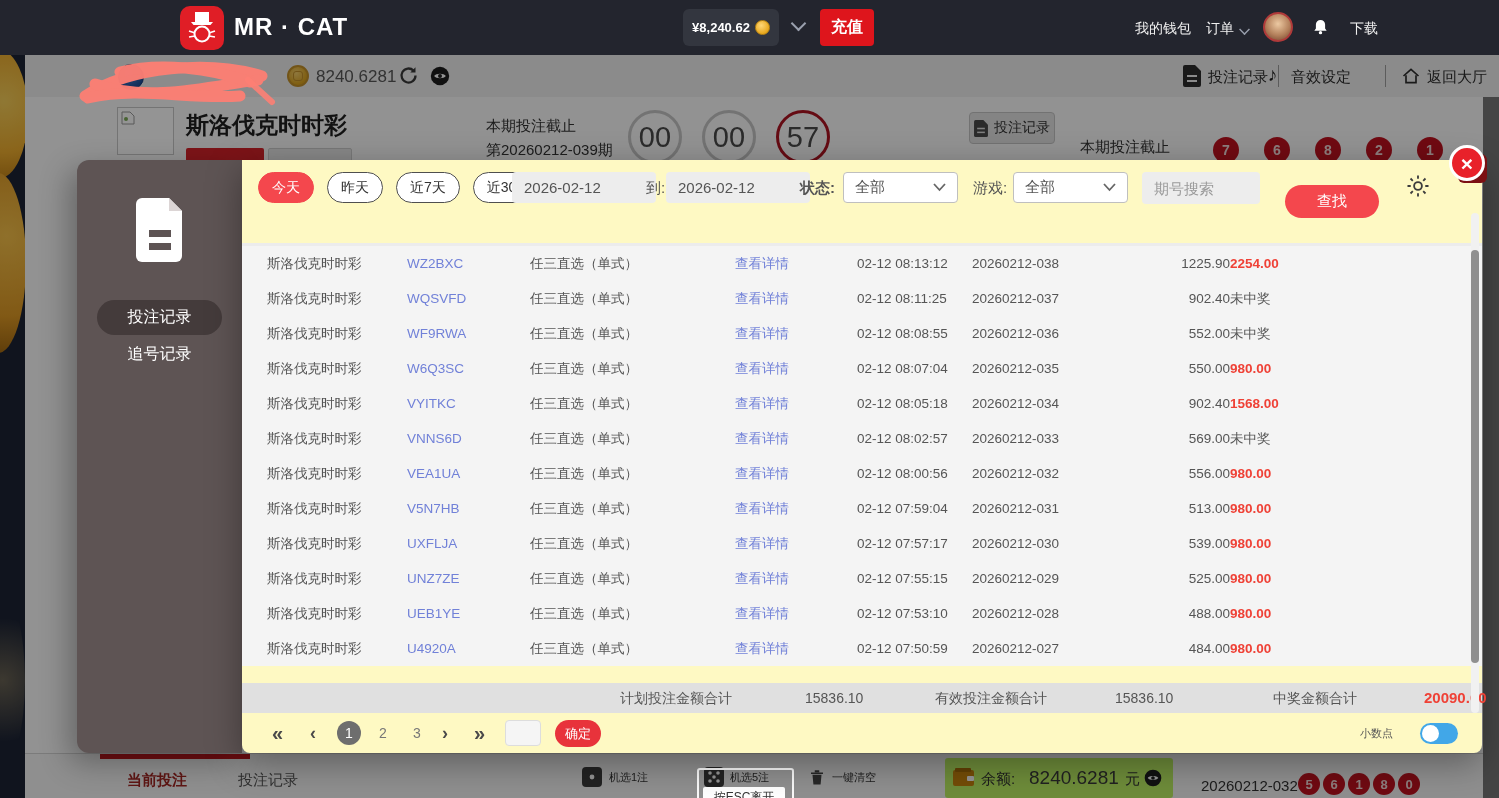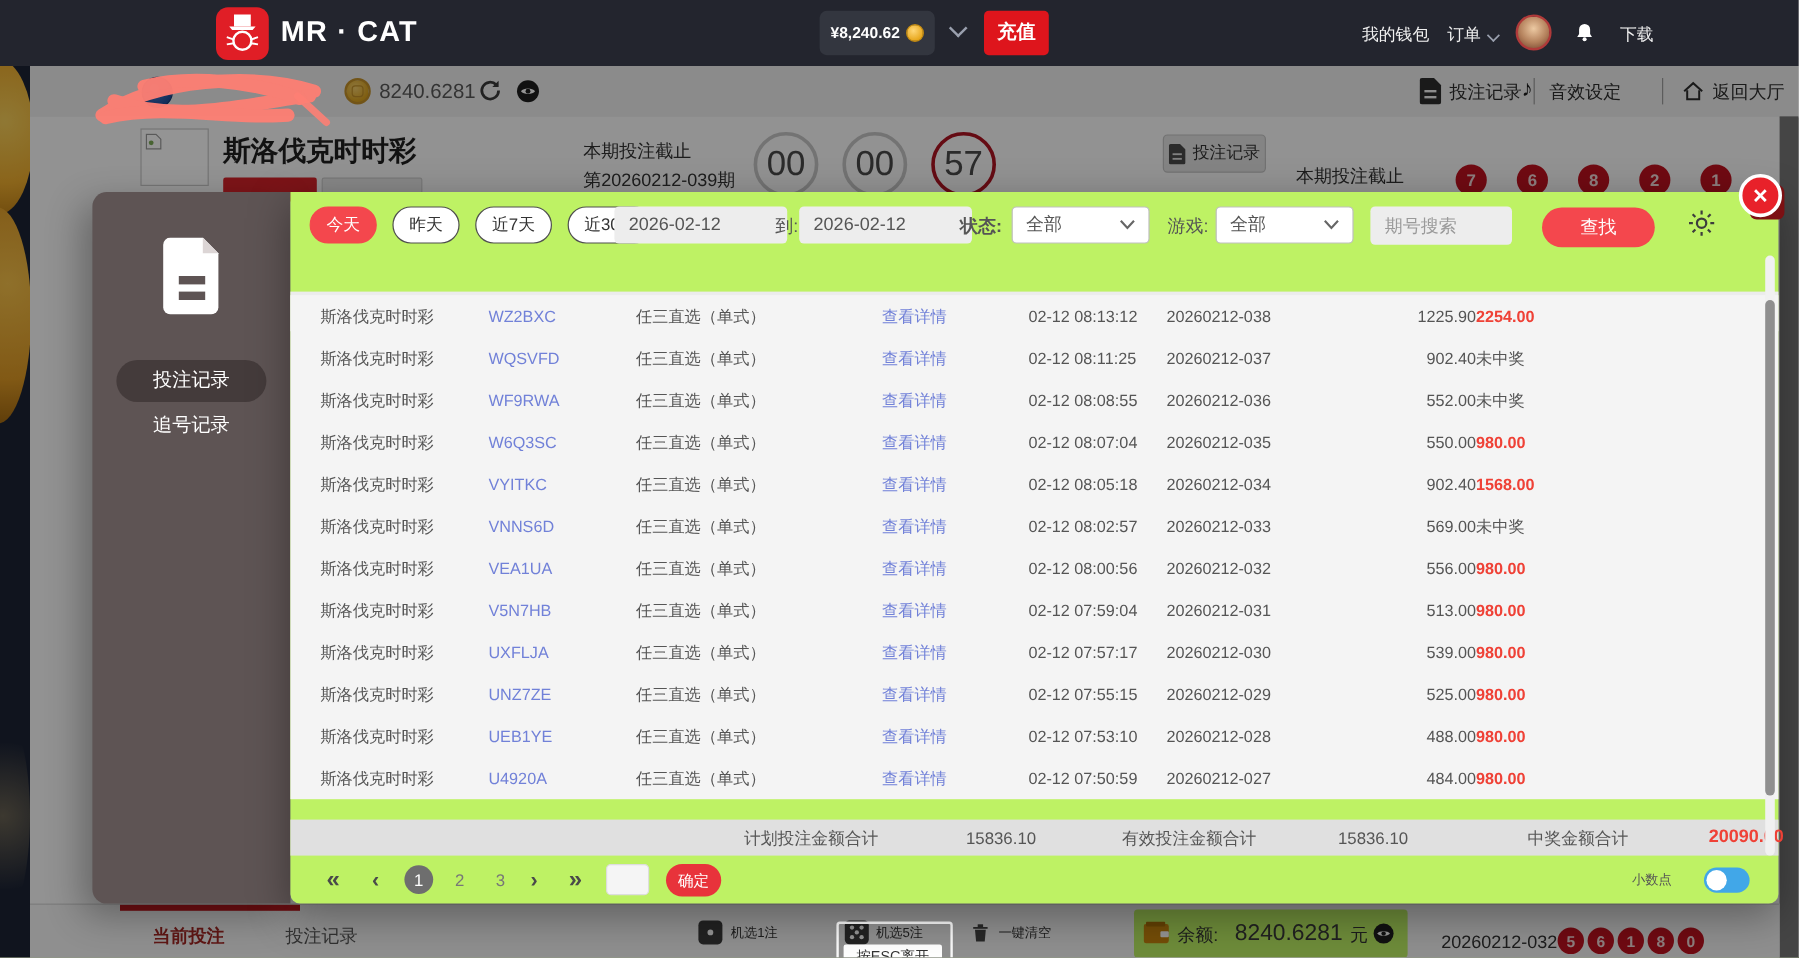--- a/index.html
+++ b/index.html
@@ -97,41 +97,41 @@
   .esc-tip{position:absolute;left:703px;top:787px;width:82px;height:22px;background:#fff;border-radius:2px;z-index:12;
            font-size:12px;color:#333;text-align:center;line-height:20px;}
 
   
   .msidebar{position:absolute;left:77px;top:160px;width:165px;height:593px;background:#5e5454;border-radius:12px 0 0 12px;z-index:40;
             box-shadow:-8px 10px 30px rgba(0,0,0,.3);}
   .sb-icon{position:absolute;left:55px;top:38px;}
   .sb-active{position:absolute;left:20px;top:140px;width:125px;height:35px;border-radius:18px;background:#443b3b;
              color:#fff;font-size:16px;display:flex;align-items:center;justify-content:center;}
   .sb-item{position:absolute;left:0;top:184px;width:165px;text-align:center;color:#fff;font-size:16px;}
-  .mpanel{position:absolute;left:242px;top:160px;width:1240px;height:593px;background:#bef264;border-radius:0 8px 8px 8px;z-index:40;
+  .mpanel{position:absolute;left:242px;top:160px;width:1240px;height:593px;background:#fef9c3;border-radius:0 8px 8px 8px;z-index:40;
           box-shadow:0 10px 35px rgba(0,0,0,.35);}
   .close-btn{position:absolute;left:1449px;top:145px;width:44px;height:44px;z-index:42;}
   .close-base{position:absolute;left:9px;top:9px;width:29px;height:29px;background:#7c1013;border-radius:6px;}
   .close-circle{position:absolute;left:0;top:0;width:36px;height:36px;border-radius:50%;background:#e8212a;border:3px solid #fff;
                 box-sizing:border-box;color:#fff;font-size:21px;font-weight:700;display:flex;align-items:center;justify-content:center;line-height:1;}
 
   
   .quick{position:absolute;left:16px;top:12px;display:flex;gap:13px;}
   .pill{height:31px;padding:0 13px;border-radius:16px;border:1px solid #4f4f4f;box-sizing:border-box;
         display:flex;align-items:center;font-size:14px;color:#333;background:#fff;}
   .pill-act{background:#f4474d;border-color:#f4474d;color:#fff;}
   .f-date{position:absolute;top:12px;width:144px;height:31px;background:#ededed;border:none;border-radius:4px;
           padding:0 12px;box-sizing:border-box;font-size:15px;color:#555;font-family:inherit;}
   .f-label{position:absolute;top:19px;font-size:15px;color:#555;}
   .f-select{position:absolute;top:12px;width:115px;height:31px;background:#fff;border:1px solid #bfbfbf;border-radius:4px;
             box-sizing:border-box;display:flex;align-items:center;justify-content:space-between;padding:0 11px;font-size:15px;color:#555;}
   .f-search{position:absolute;left:900px;top:12px;width:118px;height:31px;background:#ededed;border:none;border-radius:4px;
             padding:16px 12px;box-sizing:border-box;font-size:15px;color:#555;font-family:inherit;}
   .f-search::placeholder{color:#9a9a9a;}
-  .f-find{position:absolute;left:1043px;top:13px;width:94px;height:33px;border-radius:17px;background:#f4474d;color:#fff;
+  .f-find{position:absolute;left:1043px;top:25px;width:94px;height:33px;border-radius:17px;background:#f4474d;color:#fff;
           font-size:15px;display:flex;align-items:center;justify-content:center;}
   .f-gear{position:absolute;left:1163px;top:13px;}
 
   
   .thead,.trow{display:grid;grid-template-columns:140px 123px 205px 122px 115px 178px 80px 150px 1fr;
                padding:0 30px 0 25px;align-items:center;}
   .thead{position:absolute;left:0;top:53px;width:1240px;height:33px;background:#ececec;box-sizing:border-box;
          font-size:13.5px;color:#7c7c7c;margin-top:30px;}
   .rows{position:absolute;left:0;top:86px;width:1240px;background:#f4f4f4;box-sizing:border-box;}
   .trow{height:35px;font-size:13.5px;color:#555;}

